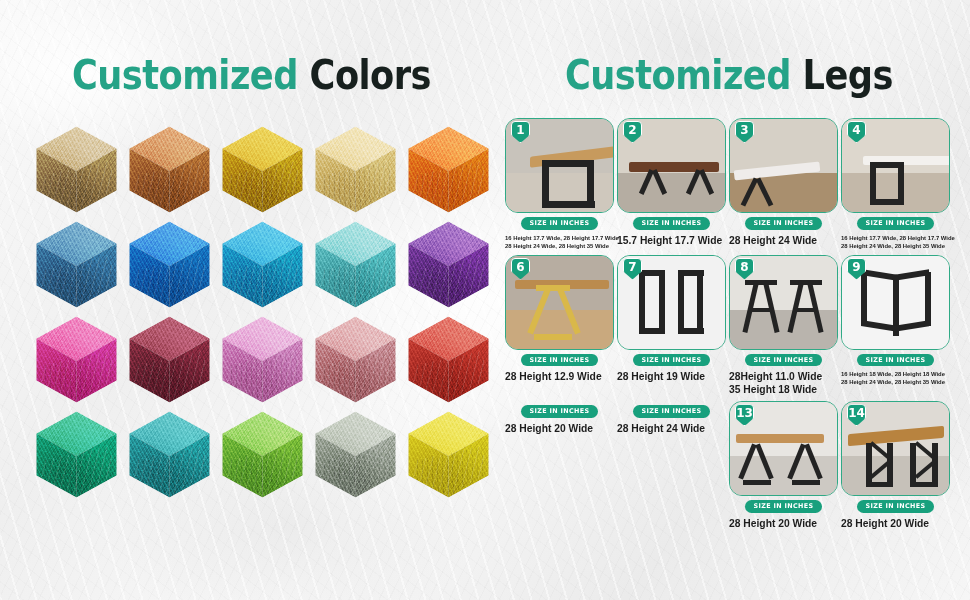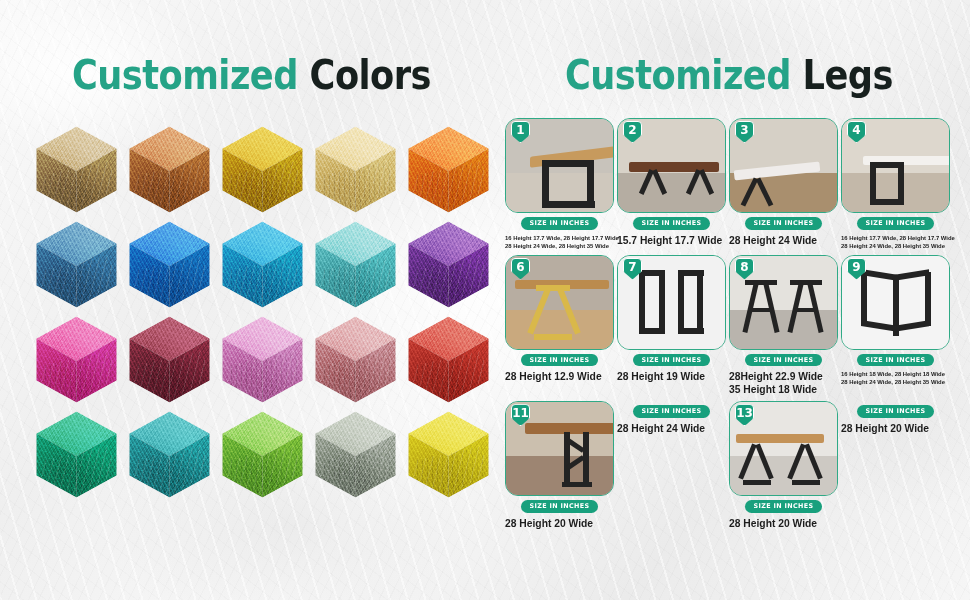--- a/index.html
+++ b/index.html
@@ -499,21 +499,21 @@
             <div class="leg-ink" style="left:18%;top:56%;width:22%;height:4px;"></div>
             <div class="leg-ink" style="left:56%;top:26%;width:30%;height:5px;"></div>
             <div class="leg-ink" style="left:59%;top:30%;width:5px;height:54%;transform:rotate(13deg);"></div>
             <div class="leg-ink" style="left:78%;top:30%;width:5px;height:54%;transform:rotate(-13deg);"></div>
             <div class="leg-ink" style="left:60%;top:56%;width:22%;height:4px;"></div>
           </div>
        <div class="leg-badge">8</div>
      </div>
      <div class="size-pill">SIZE IN INCHES</div>
      <div class="size-lines big">
-          <div class="ln">28Height  22.9 Wide</div>
+          <div class="ln">28Height  11.0 Wide</div>
           <div class="ln">35 Height 18 Wide</div>
         </div>
       </div>
       <div class="leg-card">
         <div class="leg-photo">
        <div class="scene">
             <div class="wall" style="background:#f4f4f4"></div>
             <div class="floor" style="background:#f4f4f4"></div>
             <div class="leg-ink" style="left:18%;top:18%;width:6px;height:58%;"></div>
             <div class="leg-ink" style="left:48%;top:24%;width:6px;height:62%;"></div>
@@ -525,34 +525,20 @@
           </div>
        <div class="leg-badge">9</div>
      </div>
      <div class="size-pill">SIZE IN INCHES</div>
      <div class="size-lines tiny">
           <div class="ln">16 Height 18 Wide, 28 Height 18 Wide</div>
           <div class="ln">28 Height 24 Wide, 28 Height 35  Wide</div>
         </div>
       </div>
       <div class="leg-card">
-        <div class="leg-photo">
-       <div class="scene">
-            <div class="wall" style="background:#cbbfae"></div>
-            <div class="floor" style="background:#9d8572"></div>
-            <div class="top" style="left:18%;top:22%;width:86%;height:11px;background:#a5norm;"></div>
-            <div class="top" style="left:18%;top:22%;width:86%;height:11px;background:#9d6a3c;"></div>
-            <div class="leg-ink" style="left:54%;top:32%;width:6px;height:56%;"></div>
-            <div class="leg-ink" style="left:72%;top:32%;width:6px;height:56%;"></div>
-            <div class="leg-ink" style="left:56%;top:44%;width:18%;height:5px;transform:rotate(34deg);"></div>
-            <div class="leg-ink" style="left:56%;top:62%;width:18%;height:5px;transform:rotate(-34deg);"></div>
-            <div class="leg-ink" style="left:52%;top:86%;width:28%;height:5px;"></div>
-          </div>
-       <div class="leg-badge">11</div>
-     </div>
      <div class="size-pill">SIZE IN INCHES</div>
      <div class="size-lines big">
           <div class="ln">28 Height 20 Wide</div>
         </div>
       </div>
       <div class="leg-card">
      <div class="size-pill">SIZE IN INCHES</div>
      <div class="size-lines big">
           <div class="ln">28 Height 24 Wide</div>
         </div>
@@ -571,20 +557,38 @@
             <div class="leg-ink" style="left:58%;top:84%;width:26%;height:5px;"></div>
           </div>
        <div class="leg-badge">13</div>
      </div>
      <div class="size-pill">SIZE IN INCHES</div>
      <div class="size-lines big">
           <div class="ln">28 Height 20 Wide</div>
         </div>
       </div>
       <div class="leg-card">
+        <div class="leg-photo">
+       <div class="scene">
+            <div class="wall" style="background:#dedad4"></div>
+            <div class="floor" style="background:#c6c1b9"></div>
+            <div class="top" style="left:6%;top:30%;width:90%;height:12px;background:#b8833f;transform:skewY(-5deg);"></div>
+            <div class="leg-ink" style="left:22%;top:44%;width:6px;height:44%;"></div>
+            <div class="leg-ink" style="left:42%;top:44%;width:6px;height:44%;"></div>
+            <div class="leg-ink" style="left:22%;top:86%;width:26%;height:5px;"></div>
+            <div class="leg-ink" style="left:24%;top:50%;width:24%;height:4px;transform:rotate(40deg);"></div>
+            <div class="leg-ink" style="left:24%;top:70%;width:24%;height:4px;transform:rotate(-40deg);"></div>
+            <div class="leg-ink" style="left:64%;top:44%;width:6px;height:44%;"></div>
+            <div class="leg-ink" style="left:84%;top:44%;width:6px;height:44%;"></div>
+            <div class="leg-ink" style="left:64%;top:86%;width:26%;height:5px;"></div>
+            <div class="leg-ink" style="left:66%;top:50%;width:24%;height:4px;transform:rotate(40deg);"></div>
+            <div class="leg-ink" style="left:66%;top:70%;width:24%;height:4px;transform:rotate(-40deg);"></div>
+          </div>
+       <div class="leg-badge">14</div>
+     </div>
      <div class="size-pill">SIZE IN INCHES</div>
      <div class="size-lines big">
           <div class="ln">28 Height 20 Wide</div>
         </div>
       </div>
     </div>
 
 </div>
 
 </body></html>

